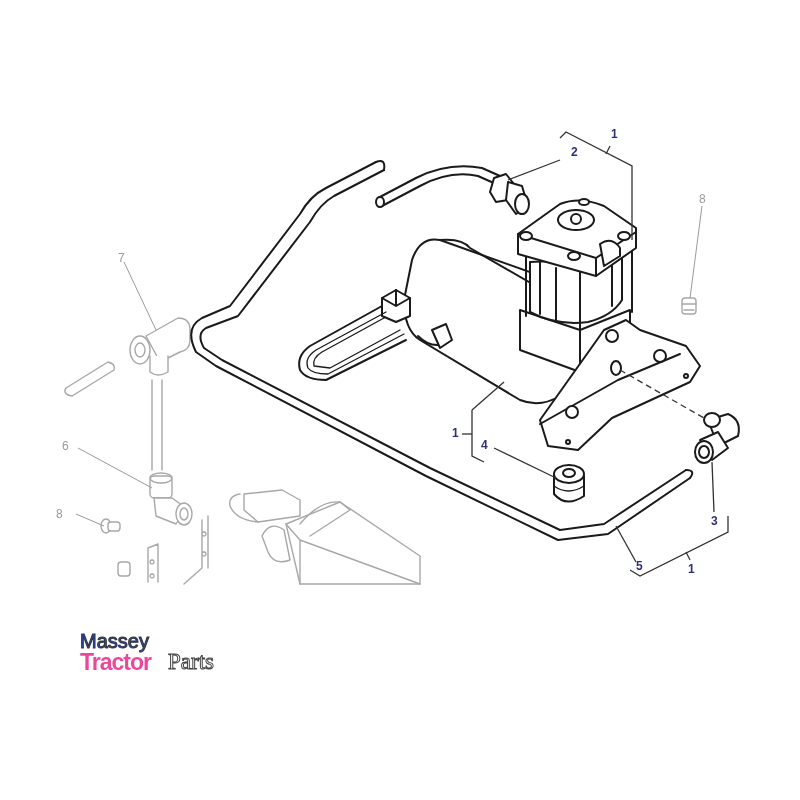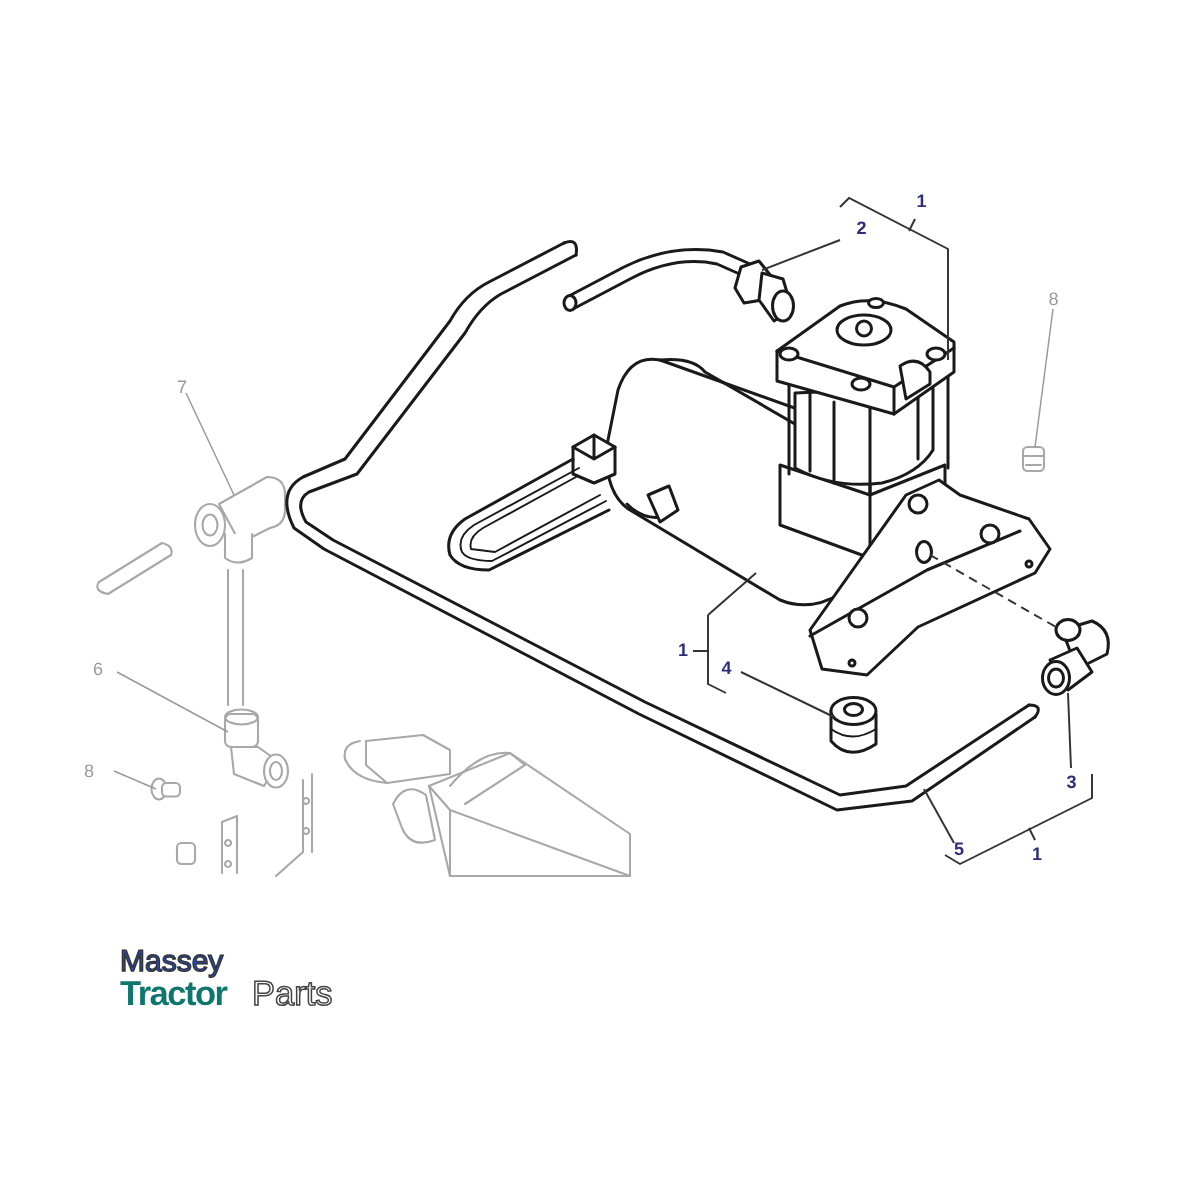--- a/index.html
+++ b/index.html
@@ -9,22 +9,22 @@
   .ink-thin { fill:none; stroke:#1a1a1a; stroke-width:1.3; stroke-linecap:round; stroke-linejoin:round; }
   .fill-w { fill:#ffffff; }
   .faint { fill:none; stroke:#a8a8a8; stroke-width:1.4; stroke-linecap:round; stroke-linejoin:round; }
   .faint-w { fill:#ffffff; stroke:#a8a8a8; stroke-width:1.4; stroke-linecap:round; stroke-linejoin:round; }
   .leader { fill:none; stroke:#333; stroke-width:1.3; }
   .leader-faint { fill:none; stroke:#9a9a9a; stroke-width:1; }
   .callout { position:absolute; font-family:"Liberation Sans", sans-serif; font-weight:bold; font-size:12px; color:#2e2e7a; line-height:1; }
   .callout.faint-label { color:#9a9a9a; font-weight:normal; }
   #logo { position:absolute; left:80px; top:630px; width:160px; height:48px; }
   #logo .l1 { position:absolute; left:0; top:0; font-family:"Liberation Sans", sans-serif; font-size:20px; color:#1d4ed8; -webkit-text-stroke:1px #333; letter-spacing:0px; line-height:22px; }
-  #logo .l2a { position:absolute; left:0; top:20px; font-family:"Liberation Sans", sans-serif; font-weight:bold; font-size:23px; color:#0f766e; letter-spacing:-1px; line-height:24px; }
-  #logo .l2b { position:absolute; left:88px; top:20px; font-family:Liberation Sans, sans-serif; font-size:23px; color:#ffffff; -webkit-text-stroke:1px #444; letter-spacing:0px; line-height:24px; }
+  #logo .l2a { position:absolute; left:0; top:20px; font-family:"Liberation Sans", sans-serif; font-weight:bold; font-size:23px; color:#ec4899; letter-spacing:-1px; line-height:24px; }
+  #logo .l2b { position:absolute; left:88px; top:20px; font-family:Liberation Serif, serif; font-size:23px; color:#ffffff; -webkit-text-stroke:1px #444; letter-spacing:0px; line-height:24px; }
 </style>
 </head>
 <body>
 
 <svg id="diagram" viewBox="0 0 800 800" xmlns="http://www.w3.org/2000/svg">
 
   <g>
 
     <path class="faint" d="M66 388 L108 362 M72 396 L114 370 M108 362 Q116 364 114 370 M66 388 Q62 394 72 396"></path>
 

